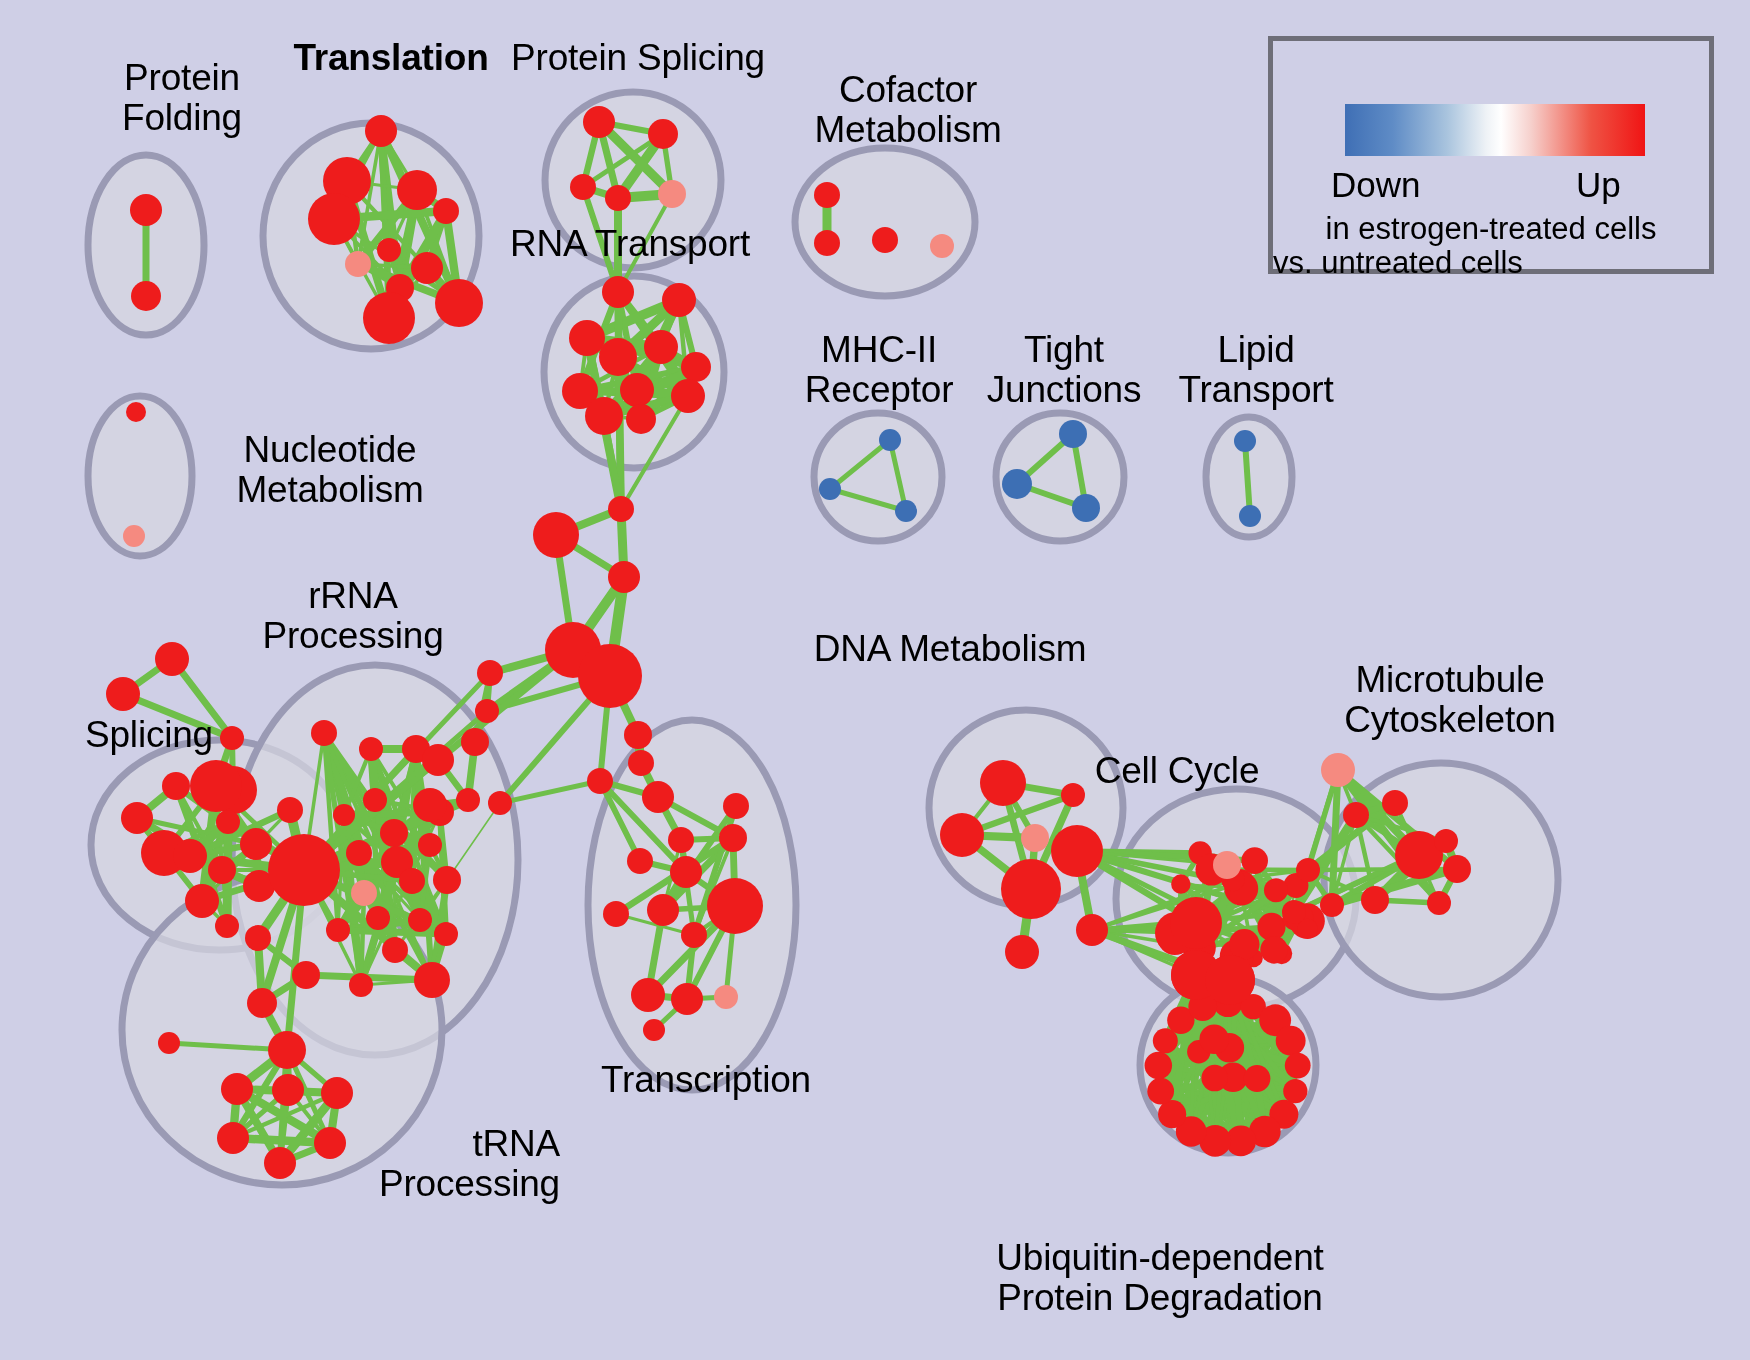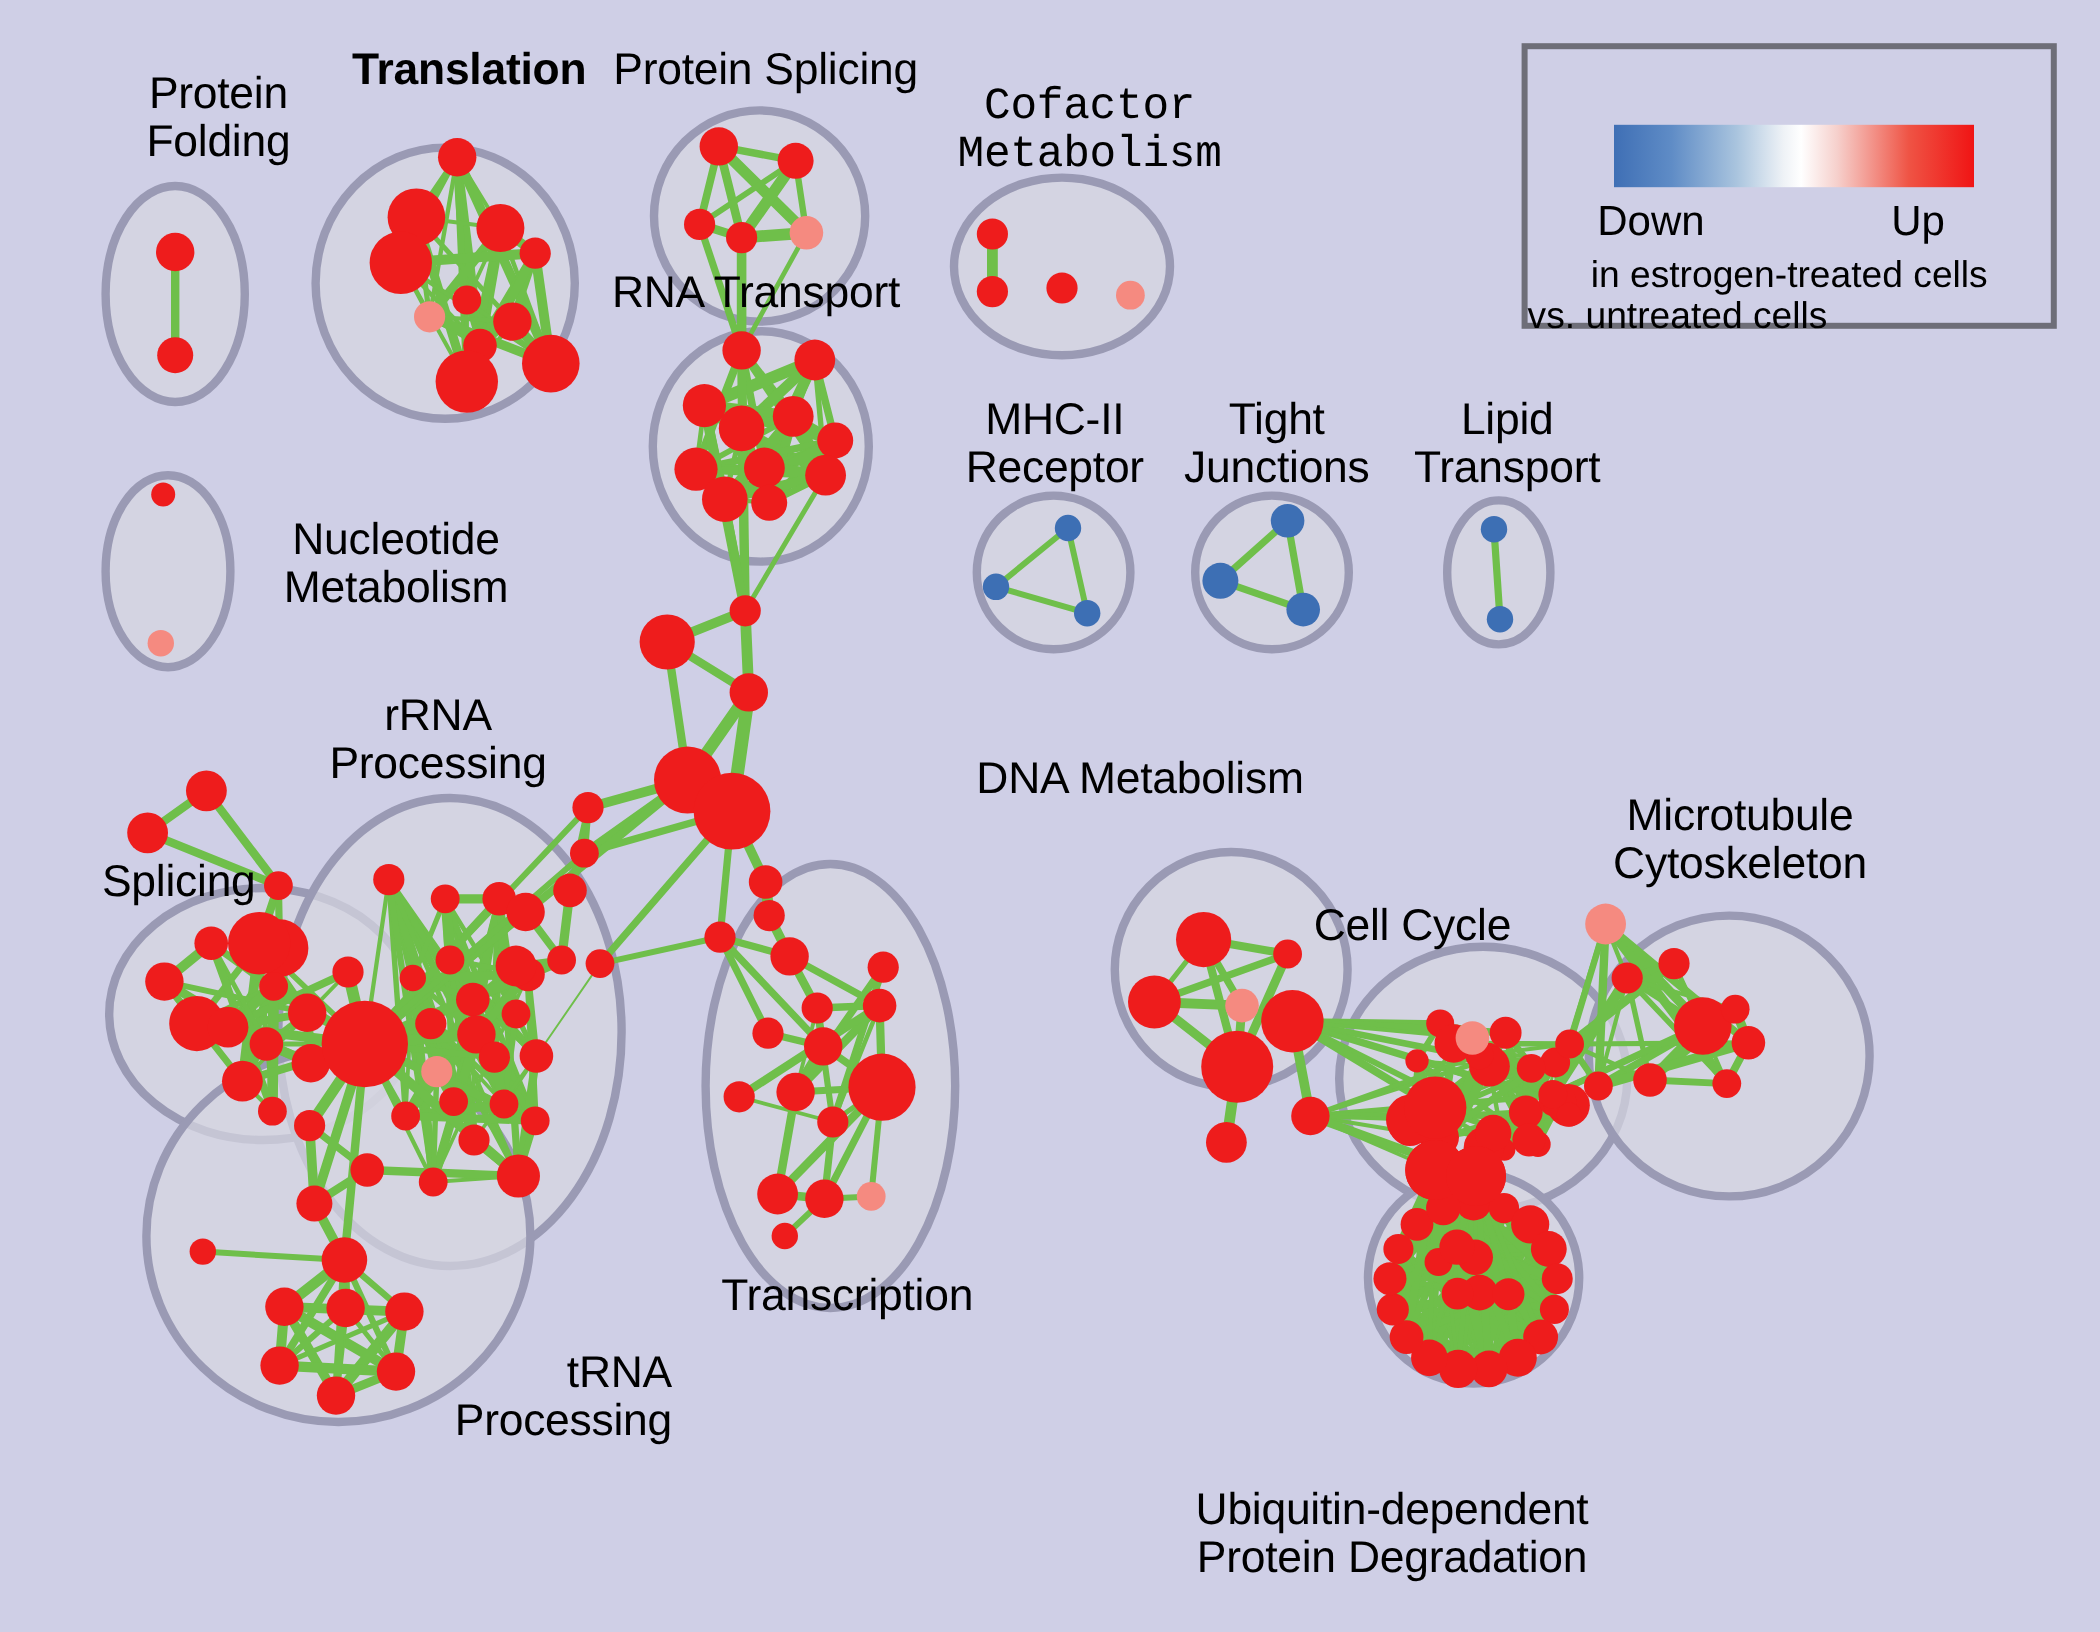--- a/index.html
+++ b/index.html
@@ -962,32 +962,32 @@
         <circle cx="1230" cy="980" r="25" fill="#ee1c1c"></circle>
       </g>
   </svg>
 
   <div id="labels">
       <div class="clabel" style="left: 82px; top: 58px; width: 200px;">Protein
 Folding</div>
       <div class="clabel" style="left: 216px; top: 38px; width: 350px; font-weight: bold;">Translation</div>
       <div class="clabel" style="left: 458px; top: 38px; width: 360px;">Protein Splicing</div>
       <div class="clabel" style="left: 450px; top: 224px; width: 360px;">RNA Transport</div>
-      <div class="clabel" style="left: 728px; top: 70px; width: 360px; font-family: Liberation Mono, monospace;">Cofactor
+      <div class="clabel" style="left: 728px; top: 70px; width: 360px;">Cofactor
 Metabolism</div>
       <div class="clabel" style="left: 150px; top: 430px; width: 360px;">Nucleotide
 Metabolism</div>
       <div class="clabel" style="left: 739px; top: 330px; width: 280px;">MHC-II
 Receptor</div>
       <div class="clabel" style="left: 924px; top: 330px; width: 280px;">Tight
 Junctions</div>
       <div class="clabel" style="left: 1116px; top: 330px; width: 280px;">Lipid
 Transport</div>
       <div class="clabel" style="left: 44px; top: 715px; width: 210px;">Splicing</div>
-      <div class="clabel" style="left: 220px; top: 576px; width: 290px; text-align: center;">rRNA
+      <div class="clabel" style="left: 208px; top: 576px; width: 290px; text-align: center;">rRNA
 Processing</div>
       <div class="clabel" style="left: 270px; top: 1124px; width: 290px; text-align: right;">tRNA
 Processing</div>
       <div class="clabel" style="left: 546px; top: 1060px; width: 320px;">Transcription</div>
       <div class="clabel" style="left: 770px; top: 629px; width: 360px;">DNA Metabolism</div>
       <div class="clabel" style="left: 1037px; top: 751px; width: 280px;">Cell Cycle</div>
       <div class="clabel" style="left: 1270px; top: 660px; width: 360px;">Microtubule
 Cytoskeleton</div>
       <div class="clabel" style="left: 950px; top: 1238px; width: 420px;">Ubiquitin-dependent
 Protein Degradation</div>

